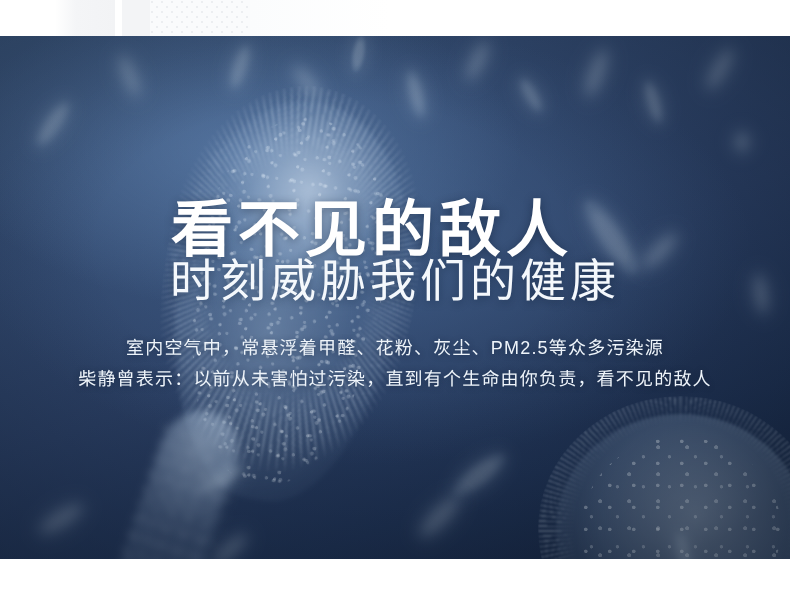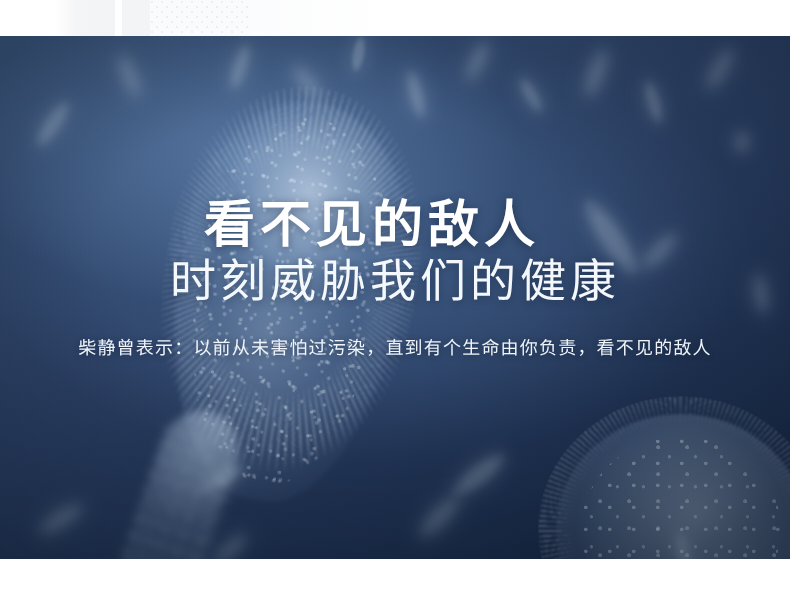--- a/index.html
+++ b/index.html
@@ -124,21 +124,21 @@
       radial-gradient(circle at 62% 42%, rgba(228,240,253,0.28) 1.8px, transparent 2.4px),
       radial-gradient(circle at 42% 72%, rgba(228,240,253,0.26) 1.5px, transparent 2.1px);
     background-size:17px 16px,21px 20px,19px 22px;
   }
 
   
   .copy{position:absolute;left:0;top:36px;width:790px;height:523px;
         text-align:center;pointer-events:none;}
   .headline{
     position:absolute;left:0;top:163px;width:744px;
-    font-size:51px;font-weight:700;color:#ffffff;letter-spacing:5px;
+    font-size:62px;font-weight:700;color:#ffffff;letter-spacing:5px;
     line-height:1;text-shadow:0 2px 10px rgba(10,24,46,0.45);
   }
   .subhead{
     position:absolute;left:0;top:222px;width:790px;
     font-size:46px;font-weight:300;color:#f4f8fc;letter-spacing:4px;
     line-height:1;text-shadow:0 2px 9px rgba(10,24,46,0.40);
   }
   .desc{position:absolute;left:0;top:297px;width:790px;}
   .desc-line{
     font-size:18px;font-weight:300;color:#eef4fa;letter-spacing:1.2px;
@@ -247,19 +247,20 @@
       <div class="grain"></div>
     </div>
 
     <div class="vig"></div>
   </div>
 
   <div class="copy">
     <div class="headline">看不见的敌人</div>
     <div class="subhead">时刻威胁我们的健康</div>
     <div class="desc">
+      <div class="desc-line">室内空气中，常悬浮着甲醛、花粉、灰尘、PM2.5等众多污染源</div>
       <div class="desc-line">柴静曾表示：以前从未害怕过污染，直到有个生命由你负责，看不见的敌人</div>
     </div>
   </div>
 
   <div class="bottom-strip"></div>
 
 </div>
 
 </body></html>

